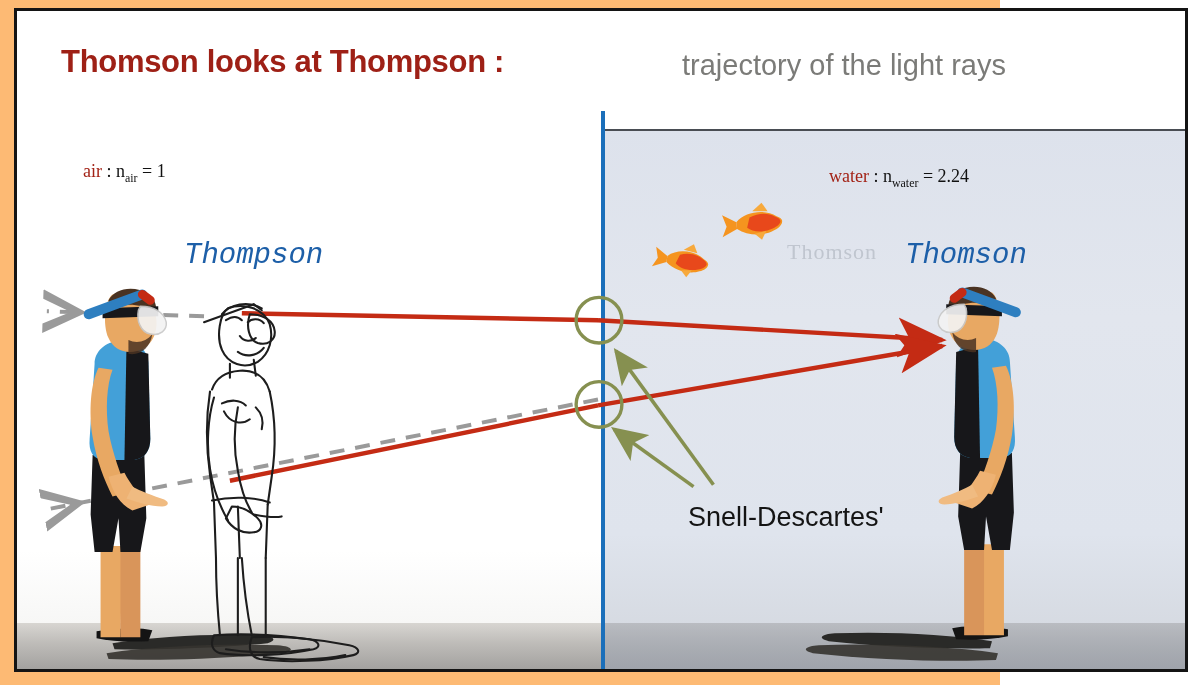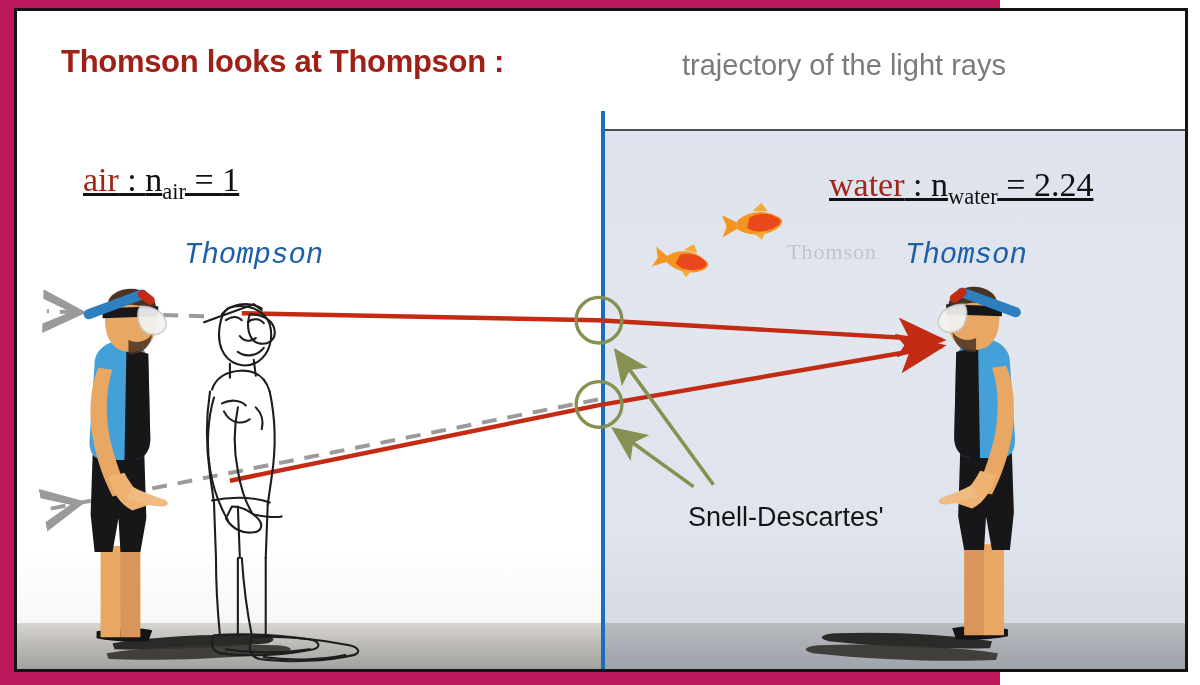--- a/index.html
+++ b/index.html
@@ -6,21 +6,21 @@
   html,body{margin:0;padding:0;}
   body{
     width:1200px;height:685px;
     background:#ffffff;
     font-family:"Liberation Sans", sans-serif;
     overflow:hidden;
   }
   #stage{
     position:relative;
     width:1000px;height:685px;
-    background:#be185d;
+    background:#fdba74;
   }
   
   .frame{
     position:absolute;
     left:14px; top:8px;
     width:1174px; height:664px;
     border:3px solid #141414;
     box-sizing:border-box;
     background:#ffffff;
     overflow:hidden;
@@ -71,24 +71,23 @@
   }
   .subtitle{
     position:absolute; left:665px; top:38px;
     font-size:29px; font-weight:400;
     color:#7b7b78;
     white-space:nowrap;
   }
   .medium-label{
     position:absolute;
     font-family:"Liberation Serif", serif;
-    font-size:34px;
+    font-size:18px;
     color:#111111;
     white-space:nowrap;
-    text-decoration:underline;
   }
   .medium-label .med-name{ color:#a32317; }
   .medium-label sub{ font-size:.66em; }
   #label-air{ left:66px; top:150px; }
   #label-water{ left:812px; top:155px; }
   .person-name{
     position:absolute;
     font-family:Liberation Mono, monospace;
     font-style:italic;
     font-size:29px;

